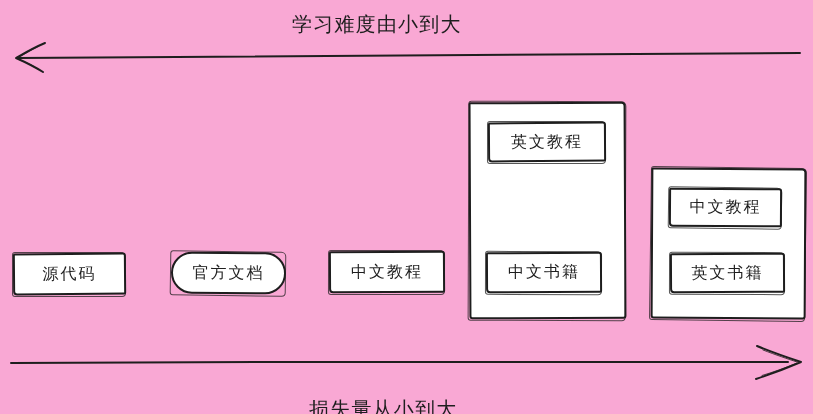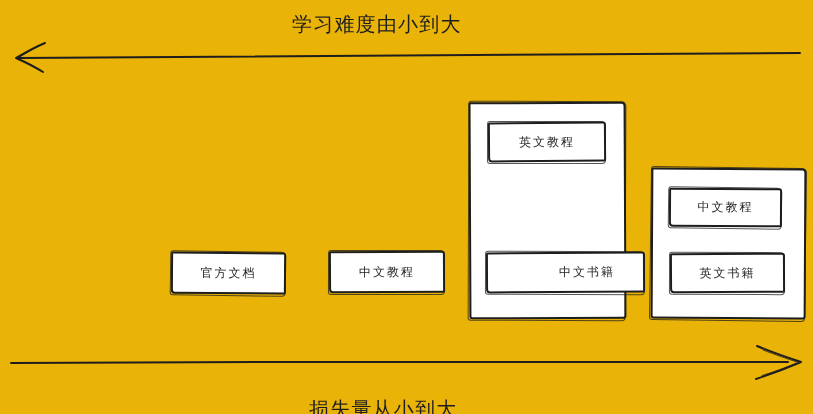--- a/index.html
+++ b/index.html
@@ -1,19 +1,19 @@
 <!DOCTYPE html>
 <html><head>
 <meta charset="utf-8">
 <style>
   html,body{margin:0;padding:0;background:#fff;}
   .canvas{
     position:relative;
     width:813px;height:414px;
-    background:#eab308;
+    background:#f9a8d4;
     font-family:"DejaVu Sans","Liberation Sans",sans-serif;
     color:#1e1e1e;
     overflow:hidden;
   }
   .axis-label{
     position:absolute;
     font-size:20px;
     letter-spacing:1.2px;
     color:#1e1e1e;
     white-space:nowrap;
@@ -25,21 +25,21 @@
     background:#ffffff;
     border-radius:2px 4px 3px 3px;
   }
   .node{
     position:absolute;
     border:2px solid #1e1e1e;
     background:#ffffff;
     display:flex;
     align-items:center;
     justify-content:center;
-    font-size:12px;
+    font-size:16px;
     letter-spacing:2px;
     border-radius:2px 3px 2px 4px;
     white-space:nowrap;
   }
   
   .sketch::before{
     content:"";
     position:absolute;
     inset:-3px -2px -4px -3px;
     border:1px solid rgba(30,30,30,0.75);
@@ -60,35 +60,38 @@
       <path stroke-width="2" d="M 800 19 C 560 20.5, 300 22.5, 17 24"></path>
       <path stroke-width="2" d="M 45 9 C 33 14, 23 20, 16 24 C 25 28, 35 33, 43 38"></path>
       <path stroke-width="1" opacity="0.8" d="M 39 12 C 30 16.5, 23 21, 18 24 M 19 25.5 C 26 28.5, 33 31.5, 37 34.5"></path>
     </g>
   </svg>
 
   <div class="group sketch" style="left:469px;top:102px;width:153px;height:213px;transform:rotate(-0.25deg);"></div>
 
   <div class="group sketch" style="left:651px;top:168px;width:151px;height:147px;transform:rotate(0.3deg);"></div>
 
+  <div class="node sketch" style="left:13px;top:253px;width:109px;height:38px;transform:rotate(-0.5deg);">
+    <span>源代码</span>
+  </div>
 
-  <div class="node sketch" style="left:171px;top:252px;width:111px;height:38px;transform:rotate(0.4deg);">
+  <div class="node sketch" style="left:171px;top:252px;width:111px;height:38px;transform:rotate(0.4deg);border-radius:21px;">
     <span>官方文档</span>
   </div>
 
   <div class="node sketch" style="left:329px;top:251px;width:112px;height:38px;transform:rotate(-0.35deg);">
     <span>中文教程</span>
   </div>
 
   <div class="node sketch" style="left:488px;top:122px;width:114px;height:36px;transform:rotate(-0.4deg);">
     <span>英文教程</span>
   </div>
 
 
-  <div class="node sketch" style="left:486px;top:252px;width:112px;height:37px;transform:rotate(-0.3deg);padding-left:43px;">
+  <div class="node sketch" style="left:486px;top:252px;width:112px;height:37px;transform:rotate(-0.3deg);">
     <span>中文书籍</span>
   </div>
 
   <div class="node sketch" style="left:669px;top:188px;width:109px;height:35px;transform:rotate(0.35deg);">
     <span>中文教程</span>
   </div>
 
   <div class="node sketch" style="left:670px;top:253px;width:111px;height:36px;transform:rotate(-0.3deg);">
     <span>英文书籍</span>
   </div>

